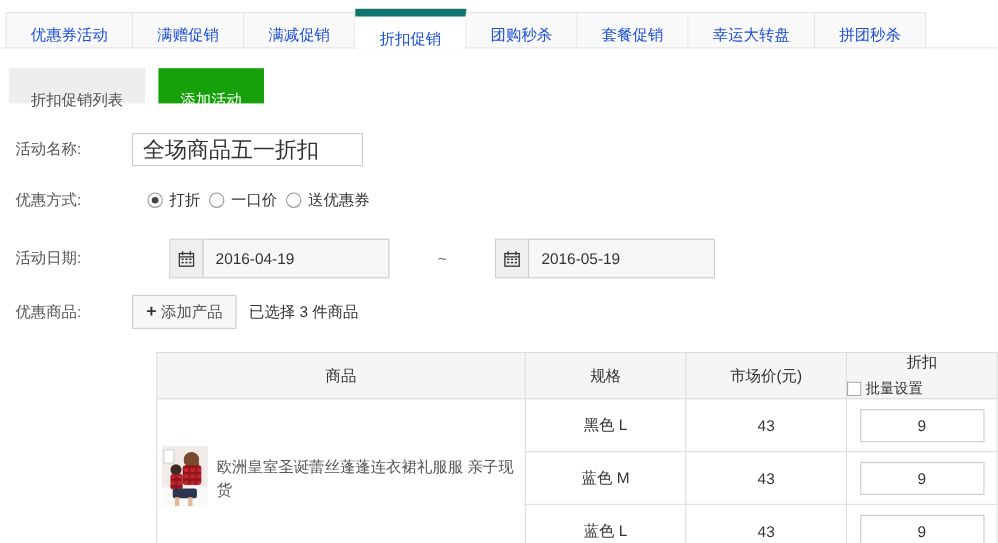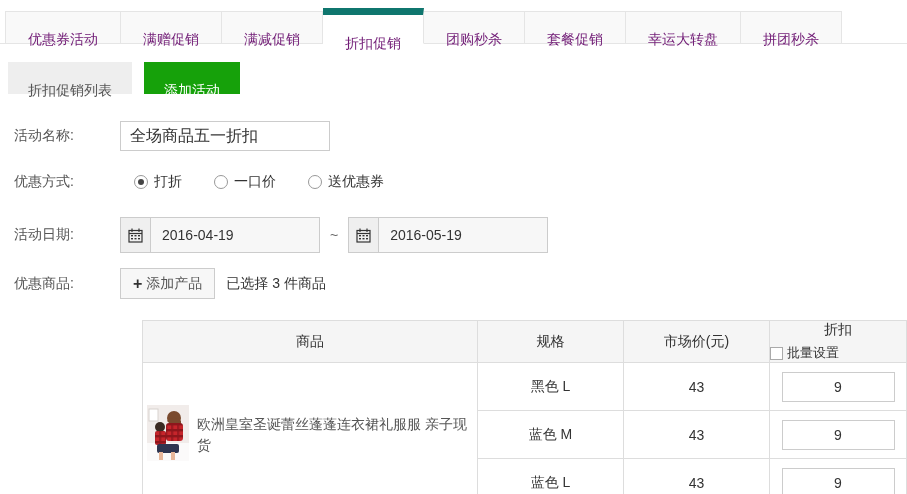--- a/index.html
+++ b/index.html
@@ -2,43 +2,43 @@
 <html><head>
 <meta charset="utf-8">
 <style>
   * { margin:0; padding:0; box-sizing:border-box; }
   html,body { width:907px; height:494px; overflow:hidden; background:#fff;
     font-family:"Liberation Sans","DejaVu Sans",sans-serif; color:#333; font-size:14px; }
 
   
   .tabbar { display:flex; margin-top:8px; align-items:flex-end; border-bottom:1px solid #e5e5e5; height:36px; }
   .tab { background:#f9f9f9; border:1px solid #e5e5e5; border-left:none; height:33px;
-         line-height:31px; padding:12px 22px; color:#701a75; cursor:pointer; white-space:nowrap;
+         line-height:31px; padding:4px 22px; color:#1d4ed8; cursor:pointer; white-space:nowrap;
          margin-bottom:-1px; border-top:1px solid #e5e5e5; }
   .tab:first-child { border-left:1px solid #e5e5e5; margin-left:5px; }
   .tab--active { background:#fff; border-top:7px solid #0f766e; height:36px; line-height:32px;
                  border-bottom:1px solid #fff; }
 
   
   .subbar { display:flex; margin:18px 0 0 8px; }
   .subtab { height:32px; line-height:32px; padding:12px 20px; background:#eeeeee; color:#555; cursor:pointer; }
   .subtab--active { background:#16a10a; color:#fff; margin-left:12px; }
 
   
   .frow { display:flex; align-items:center; }
   .frow .flabel { width:120px; padding-left:14px; color:#555; flex:none; }
   .frow--name { margin-top:27px; }
   .frow--type { margin-top:22px; }
-  .frow--date { margin-top:26px; }
+  .frow--date { margin-top:26px;gap:34px; }
   .frow--goods { margin-top:15px; }
 
-  .txt-input { width:210px; height:30px; border:1px solid #ccc; padding:0 9px; font-size:16px;
+  .txt-input { width:210px; height:30px; border:1px solid #ccc; padding:0 9px; font-size:20px;
                color:#333; background:#fff; font-family:inherit; }
 
-  .radio-group { display:flex; align-items:flex-end; gap:32px; margin-left:14px; }
+  .radio-group { display:flex; align-items:flex-end; gap:8px; margin-left:14px; }
   .radio-item { display:flex; align-items:center; gap:6px; cursor:pointer; color:#333; }
   .radio-circle { width:14px; height:14px; border:1px solid #999; border-radius:50%; background:#fff;
                   display:inline-flex; align-items:center; justify-content:center; flex:none; }
   .radio-circle--on::after { content:""; width:6px; height:6px; border-radius:50%; background:#444; }
 
   .date-field { display:flex; align-items:center; width:200px; height:36px; border:1px solid #ccc;
                 background:#f7f7f7; cursor:pointer; }
   .date-field .cal { width:30px; height:100%; border-right:1px solid #ccc; background:#efefef;
                      display:flex; align-items:center; justify-content:center; flex:none; }
   .date-field .dval { padding-left:11px; color:#333; }

